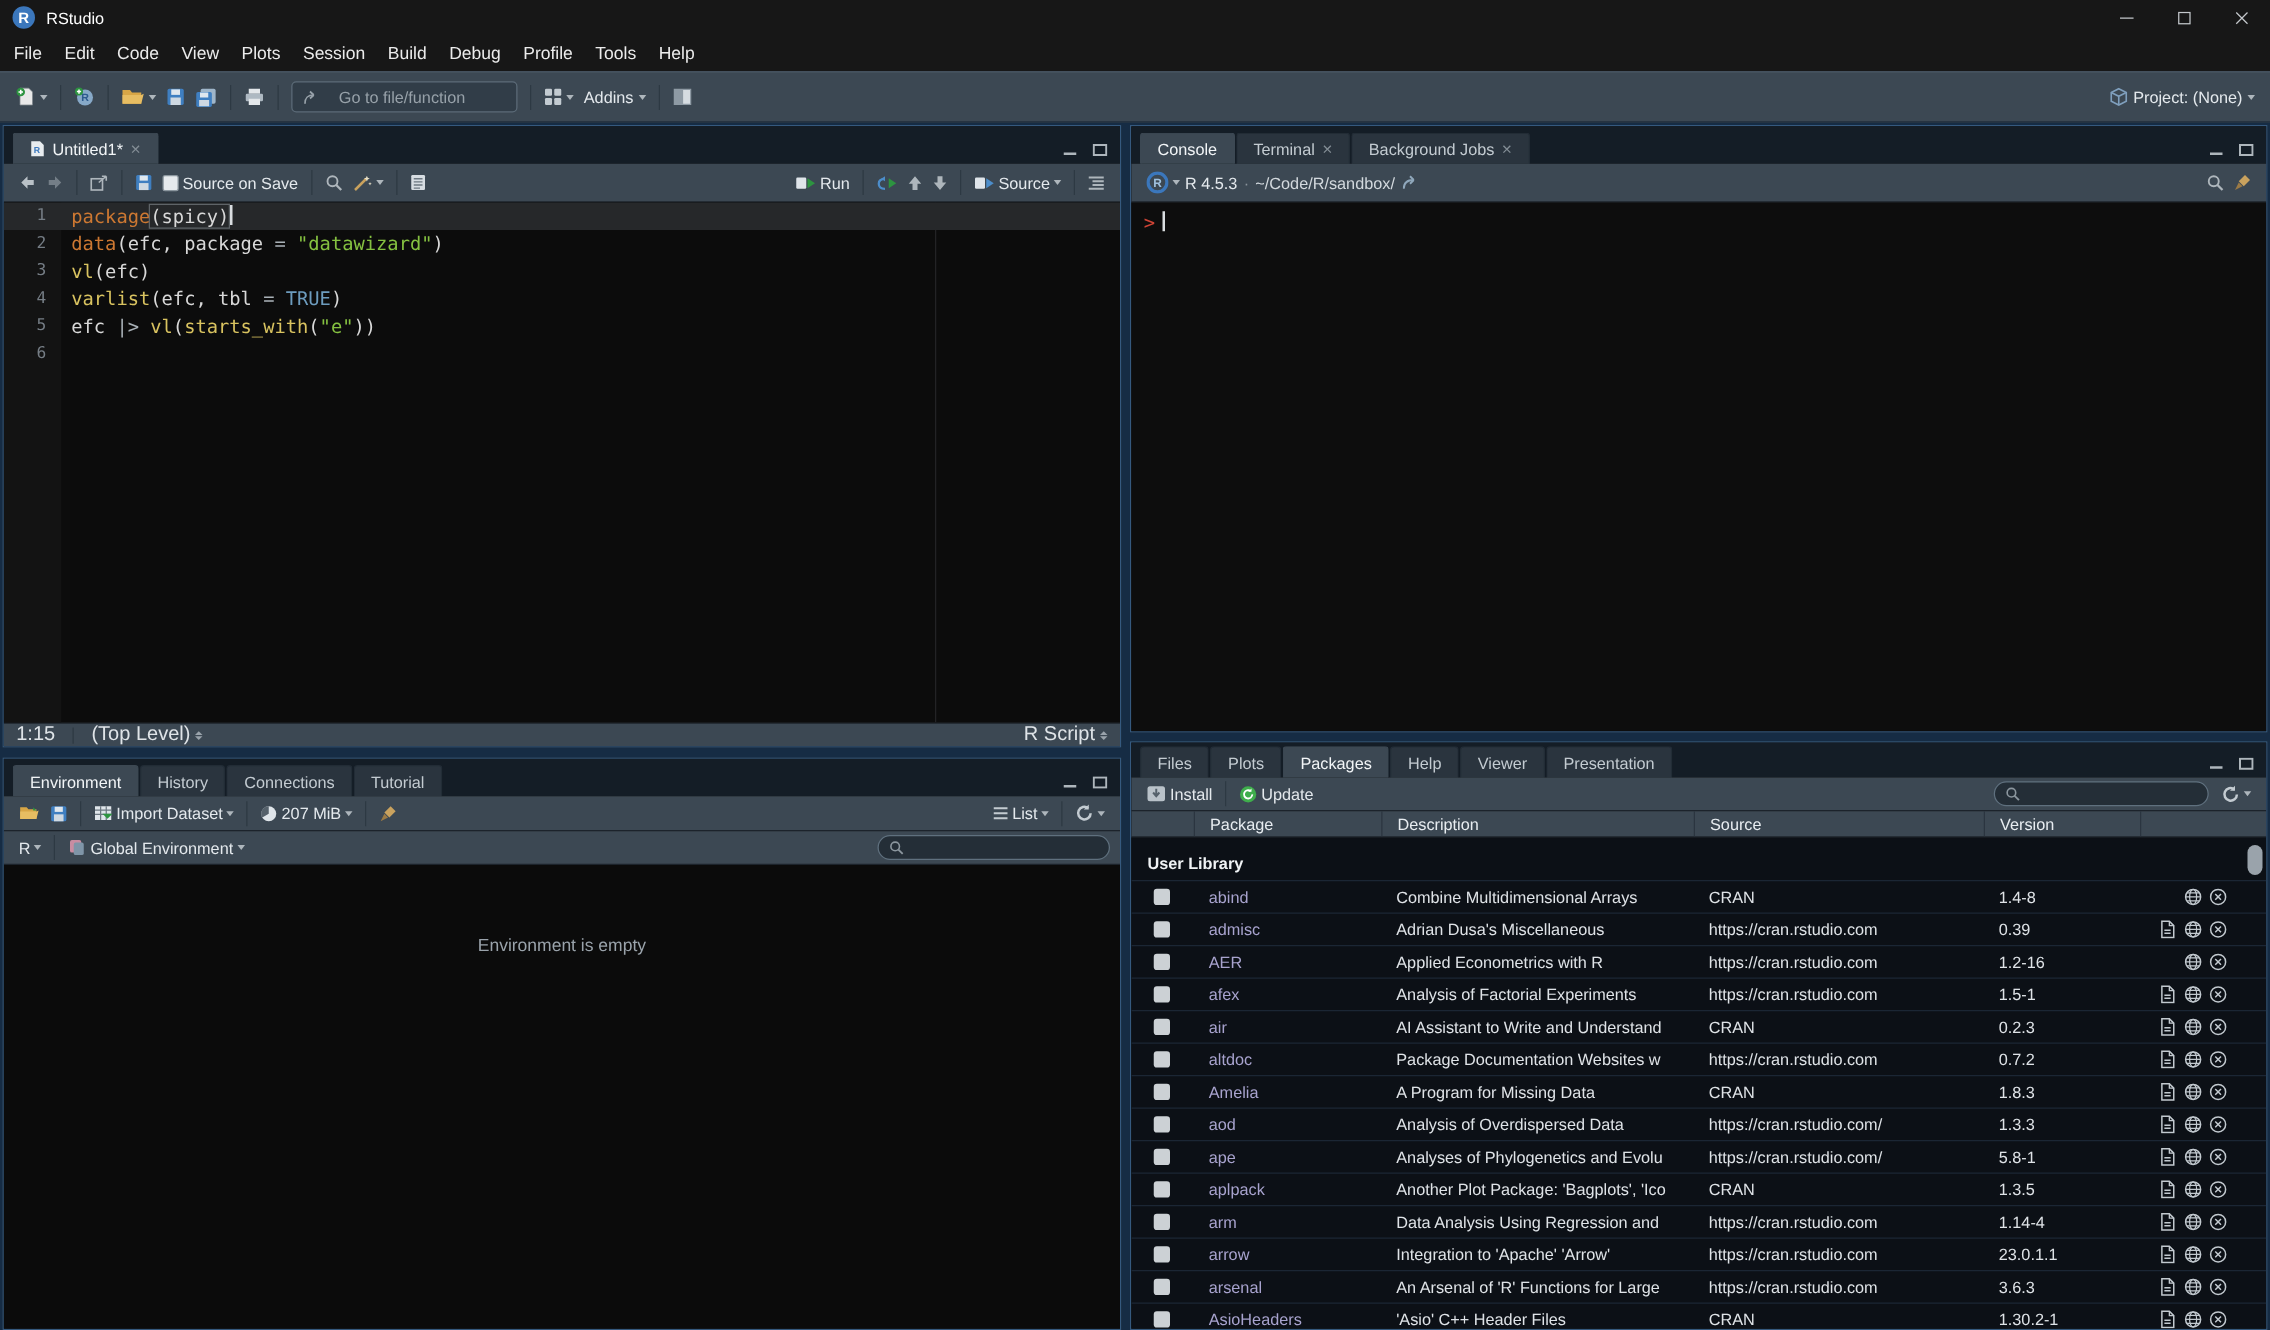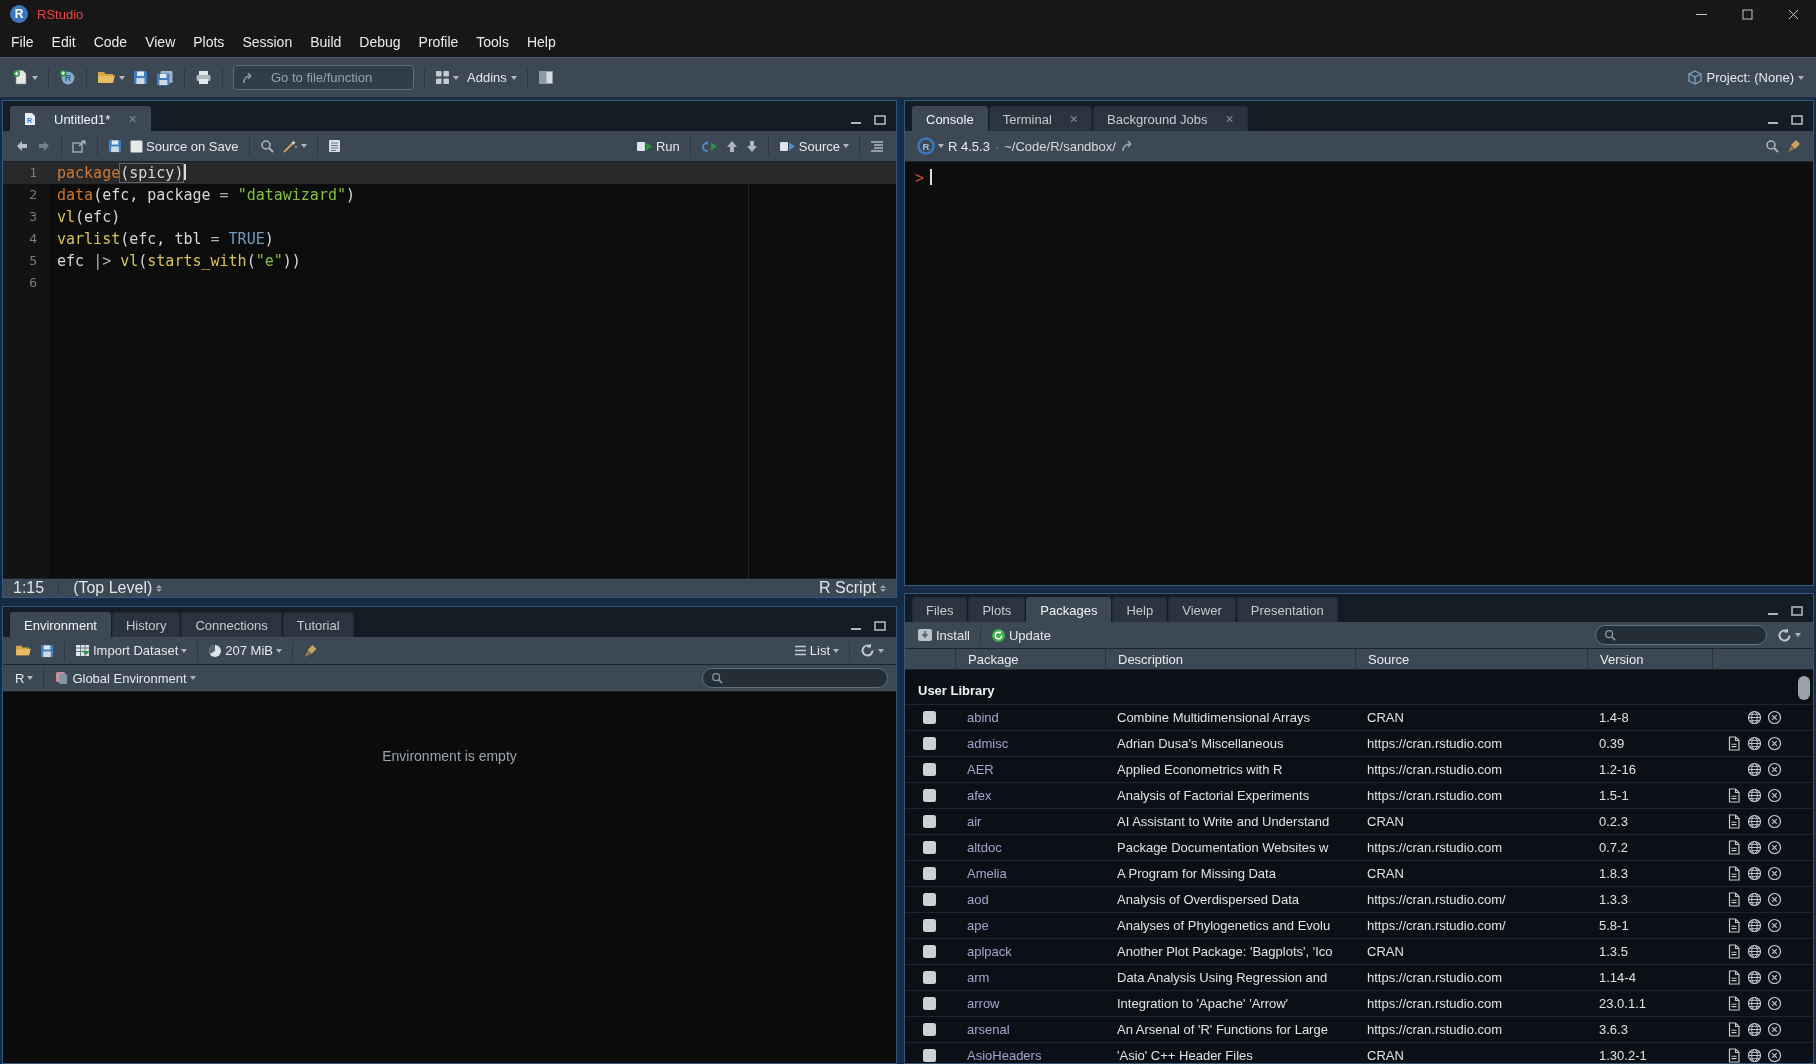--- a/index.html
+++ b/index.html
@@ -6,21 +6,21 @@
   html,body { margin:0; padding:0; background:#0b0b0b; }
   .app { position:relative; width:1816px; height:1064px; background:#162c44; overflow:hidden;
          font-family:"Liberation Sans", sans-serif; color:#dfe4e8; font-size:13px; }
 
   
   .titlebar { position:absolute; left:0; top:0; right:0; height:28px; background:#171717;
               display:flex; align-items:center; }
   .app-icon { width:18px; height:18px; border-radius:50%; background:#3b77bc; color:#fff;
               font-weight:bold; font-size:12px; display:flex; align-items:center; justify-content:center;
               margin-left:10px; }
-  .app-title { color:#ef4444; margin-left:9px; font-size:13px; }
+  .app-title { color:#ffffff; margin-left:9px; font-size:13px; }
   .win-controls { margin-left:auto; display:flex; height:100%; }
   .win-btn { width:46px; height:100%; display:flex; align-items:center; justify-content:center; color:#c3c7cb; }
   .menubar { position:absolute; left:0; top:28px; right:0; height:29px; background:#171717;
              display:flex; align-items:center; padding-left:2px; }
   .menu-item { color:#ececec; font-size:14px; padding:0 9px; line-height:29px; cursor:default; }
   .main-toolbar { position:absolute; left:0; top:57px; right:0; height:41px; background:#3c4853;
                   border-top:1px solid #4b5864; border-bottom:1px solid #1f2d3d;
                   display:flex; align-items:center; padding:0 8px; }
   .tbtn { display:flex; align-items:center; gap:3px; padding:3px 4px; border-radius:3px; }
   .sep { width:1px; height:20px; background:#2d3943; margin:0 6px; flex:none; }
@@ -34,21 +34,21 @@
 
   
   .pane { position:absolute; border:1px solid #35597e; background:#0d0d0d; display:flex; flex-direction:column; overflow:hidden; }
   .editor-pane  { left:2px;  top:100px; width:895px; height:498px; }
   .console-pane { left:904px; top:100px; width:910px; height:486px; }
   .env-pane     { left:2px;  top:606px; width:895px; height:458px; }
   .pkg-pane     { left:904px; top:593px; width:910px; height:471px; }
 
   .tabstrip { height:30px; background:#141d26; display:flex; align-items:flex-end; padding-left:7px; flex:none; }
   .pkg-pane .tabstrip { height:28px; }
-  .tab { height:25px; display:flex; align-items:center; gap:18px; padding:0 13px; margin-right:1px;
+  .tab { height:25px; display:flex; align-items:center; gap:6px; padding:0 13px; margin-right:1px;
          background:#2a343e; color:#c3cbd1; border-radius:3px 3px 0 0; border:1px solid #222c36; border-bottom:none; font-size:13px; }
   .tab.active { background:#3c4853; color:#f2f5f7; border-color:#3c4853; }
   .tab-close { color:#838d95; font-size:14px; line-height:10px; }
   .strip-right { margin-left:auto; display:flex; align-items:center; gap:12px; padding:0 10px 6px 0; }
 
   .pane-toolbar { height:31px; background:#3c4853; display:flex; align-items:center; padding:0 8px; flex:none;
                   border-bottom:1px solid #1c232b; }
   .ic { display:inline-flex; align-items:center; justify-content:center; }
   .dim { opacity:.45; }
   .tool-label { font-size:13px; color:#e4e9ed; }

